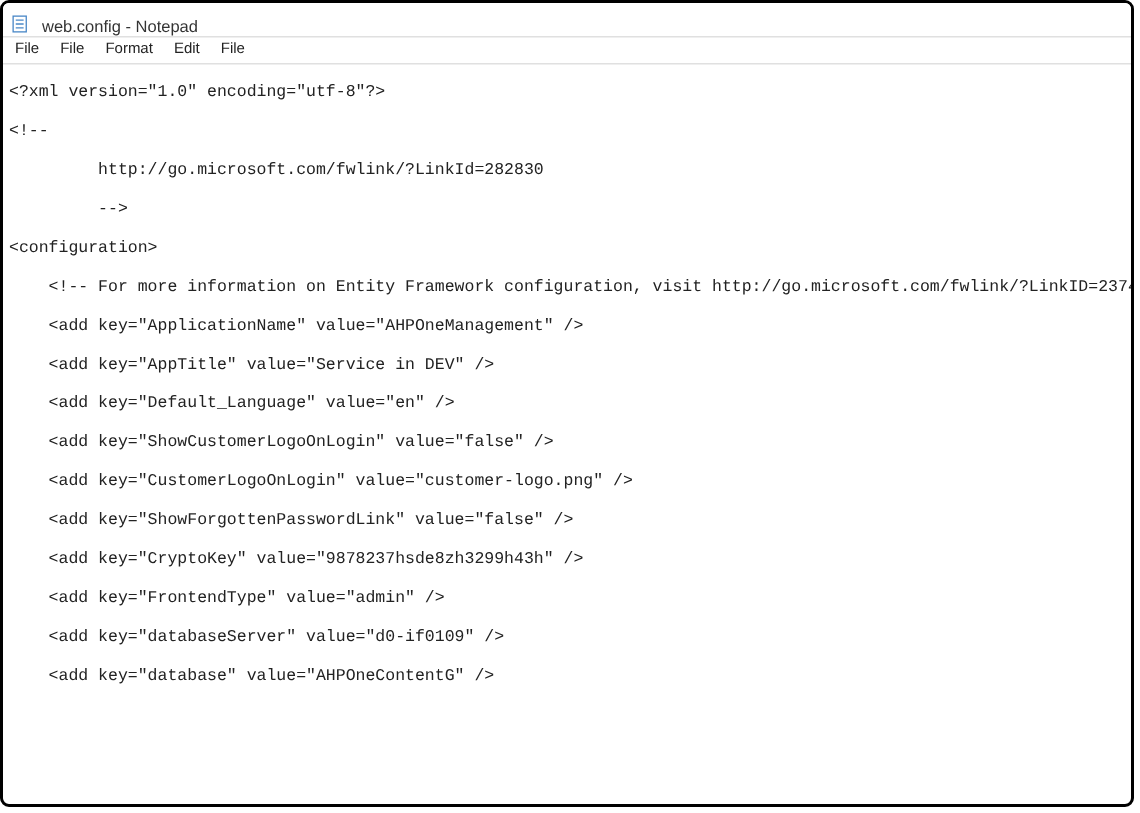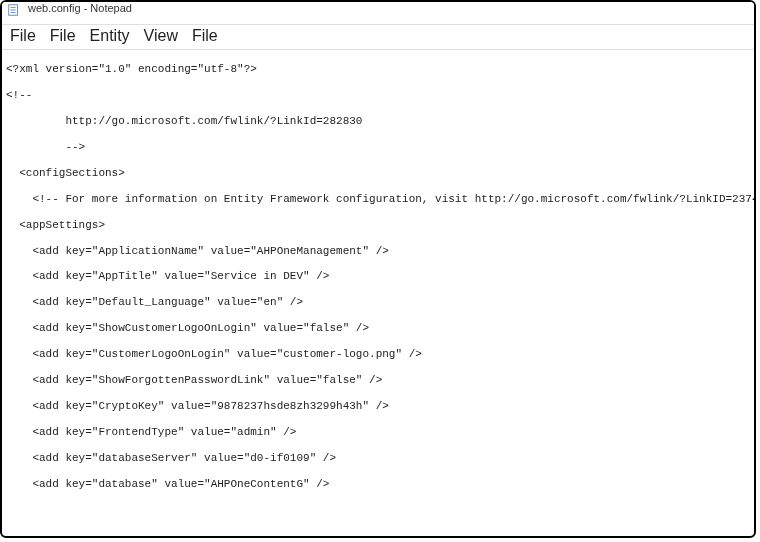--- a/index.html
+++ b/index.html
@@ -13,21 +13,21 @@
     height: 538px;
     border: 2px solid #000;
     box-sizing: border-box;
     border-radius: 6px;
     overflow: hidden;
     background: #fff;
     position: relative;
   }
   .titlebar {
     display: flex;
-    align-items: flex-start;
+    align-items: flex-end;
     height: 22px;
     border-bottom: 1px solid #e0e0e0;
     padding-left: 4px;
     background: #fff;
   }
   .titlebar .icon {
     width: 16px;
     height: 16px;
     display: flex;
     align-items: center;
@@ -42,21 +42,21 @@
   .titlebar .title {
     font-size: 11px;
     color: #333;
   }
   .menubar {
     display: flex;
     align-items: center;
     gap: 14px;
     padding: 2px 8px 4px 8px;
     border-bottom: 1px solid #e0e0e0;
-    font-size: 16px;
+    font-size: 10px;
     color: #222;
   }
   .menubar .menu-item {
     cursor: default;
   }
   .content {
     padding: 0 4px 4px 4px;
     font-family: Consolas, "Courier New", monospace;
     font-size: 11px;
     line-height: 1.18;
@@ -82,33 +82,32 @@
         <line x1="4" y1="8" x2="10" y2="8" stroke="#4a88c7"></line>
         <line x1="4" y1="11" x2="10" y2="11" stroke="#4a88c7"></line>
       </svg>
     </span>
     <span class="title">web.config - Notepad</span>
   </div>
 
   <div class="menubar">
     <span class="menu-item">File</span>
     <span class="menu-item">File</span>
-    <span class="menu-item">Entity</span>
-    <span class="menu-item">View</span>
+    <span class="menu-item">Format</span>
+    <span class="menu-item">Edit</span>
     <span class="menu-item">File</span>
   </div>
 
   <div class="content">
 <span class="line">&lt;?xml version="1.0" encoding="utf-8"?&gt;</span>
 <span class="line">&lt;!--</span>
 <span class="line">         http://go.microsoft.com/fwlink/?LinkId=282830</span>
 <span class="line">         --&gt;</span>
-<span class="line">  &lt;configSections&gt;</span>
+<span class="line">&lt;configuration&gt;</span>
 <span class="line">    &lt;!-- For more information on Entity Framework configuration, visit http://go.microsoft.com/fwlink/?LinkID=237468 --&gt;</span>
-<span class="line">  &lt;appSettings&gt;</span>
 <span class="line">    &lt;add key="ApplicationName" value="AHPOneManagement" /&gt;</span>
 <span class="line">    &lt;add key="AppTitle" value="Service in DEV" /&gt;</span>
 <span class="line">    &lt;add key="Default_Language" value="en" /&gt;</span>
 <span class="line">    &lt;add key="ShowCustomerLogoOnLogin" value="false" /&gt;</span>
 <span class="line">    &lt;add key="CustomerLogoOnLogin" value="customer-logo.png" /&gt;</span>
 <span class="line">    &lt;add key="ShowForgottenPasswordLink" value="false" /&gt;</span>
 <span class="line">    &lt;add key="CryptoKey" value="9878237hsde8zh3299h43h" /&gt;</span>
 <span class="line">    &lt;add key="FrontendType" value="admin" /&gt;</span>
 <span class="line">    &lt;add key="databaseServer" value="d0-if0109" /&gt;</span>
 <span class="line">    &lt;add key="database" value="AHPOneContentG" /&gt;</span>

